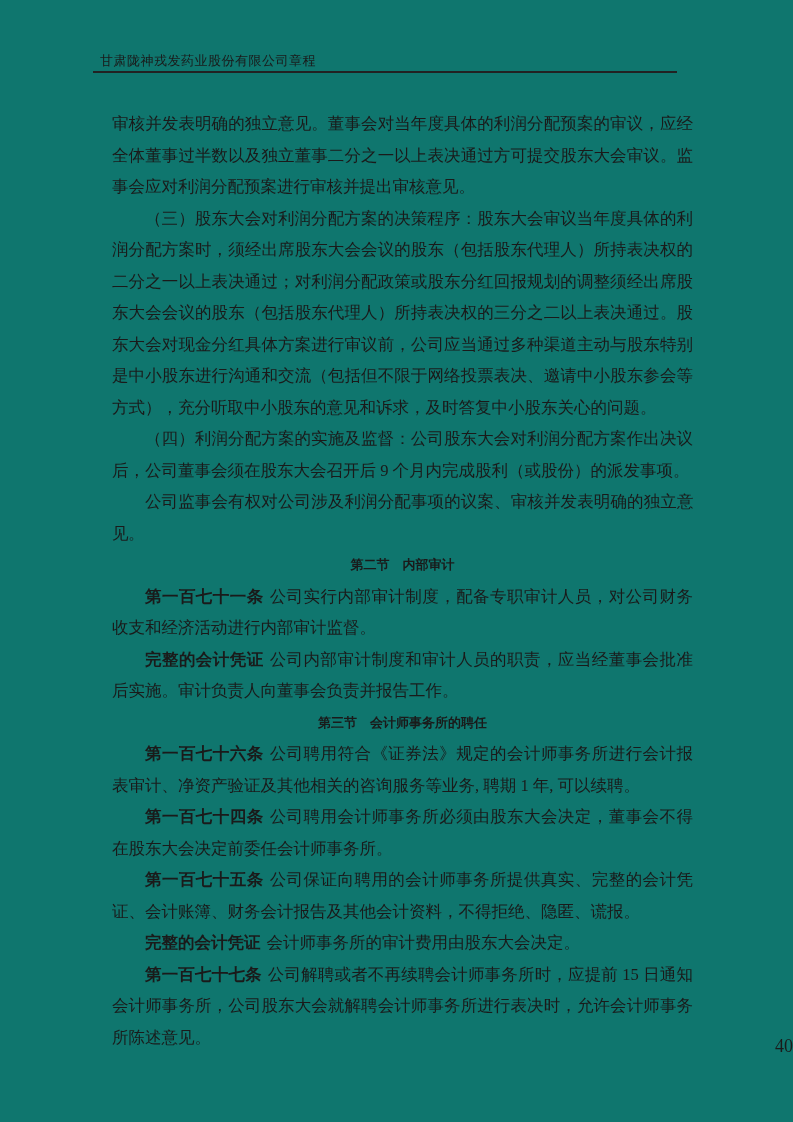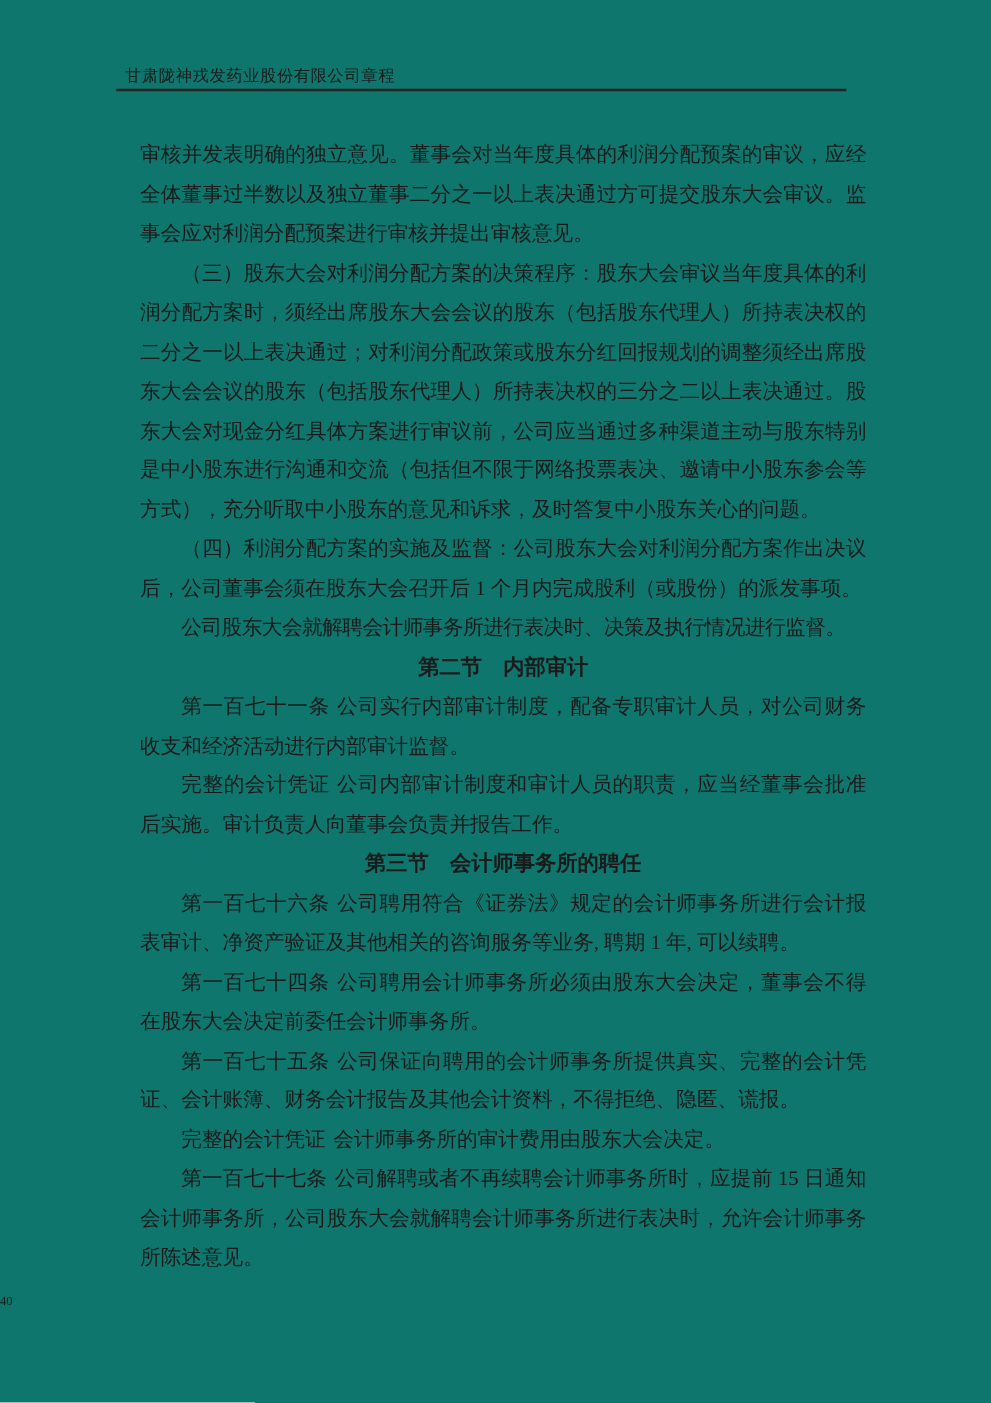--- a/index.html
+++ b/index.html
@@ -45,55 +45,55 @@
   .para {
     margin: 0;
   }
   .para.indent {
     text-indent: 2em;
   }
   .para.tight {
     letter-spacing: -0.4px;
   }
   .para b.lead {
-    font-weight: normal;
+    font-weight: bold;
     margin-right: 6px;
   }
   .sec-heading {
     margin: 0;
-    font-size: 17px;
+    font-size: 13px;
     font-weight: bold;
     text-align: center;
     line-height: 31.5px;
     text-indent: 0;
   }
   .footer {
     position: absolute;
     left: 0;
     right: 0;
     top: 1036px;
-    text-align: left;
-    font-size: 10px;
+    text-align: right;
+    font-size: 18px;
     color: #1a1a1a;
   }
 </style>
 </head>
 <body>
 
 <div class="page">
 
   <div class="header-title">甘肃陇神戎发药业股份有限公司章程</div>
 
   <div class="header-rule"></div>
 
   <div class="doc-body">
       <p class="para">审核并发表明确的独立意见。董事会对当年度具体的利润分配预案的审议，应经全体董事过半数以及独立董事二分之一以上表决通过方可提交股东大会审议。监事会应对利润分配预案进行审核并提出审核意见。</p>
       <p class="para indent">（三）股东大会对利润分配方案的决策程序：股东大会审议当年度具体的利润分配方案时，须经出席股东大会会议的股东（包括股东代理人）所持表决权的二分之一以上表决通过；对利润分配政策或股东分红回报规划的调整须经出席股东大会会议的股东（包括股东代理人）所持表决权的三分之二以上表决通过。股东大会对现金分红具体方案进行审议前，公司应当通过多种渠道主动与股东特别是中小股东进行沟通和交流（包括但不限于网络投票表决、邀请中小股东参会等方式），充分听取中小股东的意见和诉求，及时答复中小股东关心的问题。</p>
-      <p class="para indent">（四）利润分配方案的实施及监督：公司股东大会对利润分配方案作出决议后，公司董事会须在股东大会召开后 1 个月内完成股利（或股份）的派发事项。</p>
-      <p class="para indent tight">公司股东大会就解聘会计师事务所进行表决时、决策及执行情况进行监督。</p>
+      <p class="para indent">（四）利润分配方案的实施及监督：公司股东大会对利润分配方案作出决议后，公司董事会须在股东大会召开后 9 个月内完成股利（或股份）的派发事项。</p>
+      <p class="para indent tight">公司监事会有权对公司涉及利润分配事项的议案、审核并发表明确的独立意见。</p>
       <h2 class="sec-heading">第二节　内部审计</h2>
       <p class="para indent"><b class="lead">第一百七十一条</b>公司实行内部审计制度，配备专职审计人员，对公司财务收支和经济活动进行内部审计监督。</p>
       <p class="para indent"><b class="lead">完整的会计凭证</b>公司内部审计制度和审计人员的职责，应当经董事会批准后实施。审计负责人向董事会负责并报告工作。</p>
       <h2 class="sec-heading">第三节　会计师事务所的聘任</h2>
       <p class="para indent"><b class="lead">第一百七十六条</b>公司聘用符合《证券法》规定的会计师事务所进行会计报表审计、净资产验证及其他相关的咨询服务等业务, 聘期 1 年, 可以续聘。</p>
       <p class="para indent"><b class="lead">第一百七十四条</b>公司聘用会计师事务所必须由股东大会决定，董事会不得在股东大会决定前委任会计师事务所。</p>
       <p class="para indent"><b class="lead">第一百七十五条</b>公司保证向聘用的会计师事务所提供真实、完整的会计凭证、会计账簿、财务会计报告及其他会计资料，不得拒绝、隐匿、谎报。</p>
       <p class="para indent"><b class="lead">完整的会计凭证</b>会计师事务所的审计费用由股东大会决定。</p>
       <p class="para indent"><b class="lead">第一百七十七条</b>公司解聘或者不再续聘会计师事务所时，应提前 15 日通知会计师事务所，公司股东大会就解聘会计师事务所进行表决时，允许会计师事务所陈述意见。</p>
     </div>

